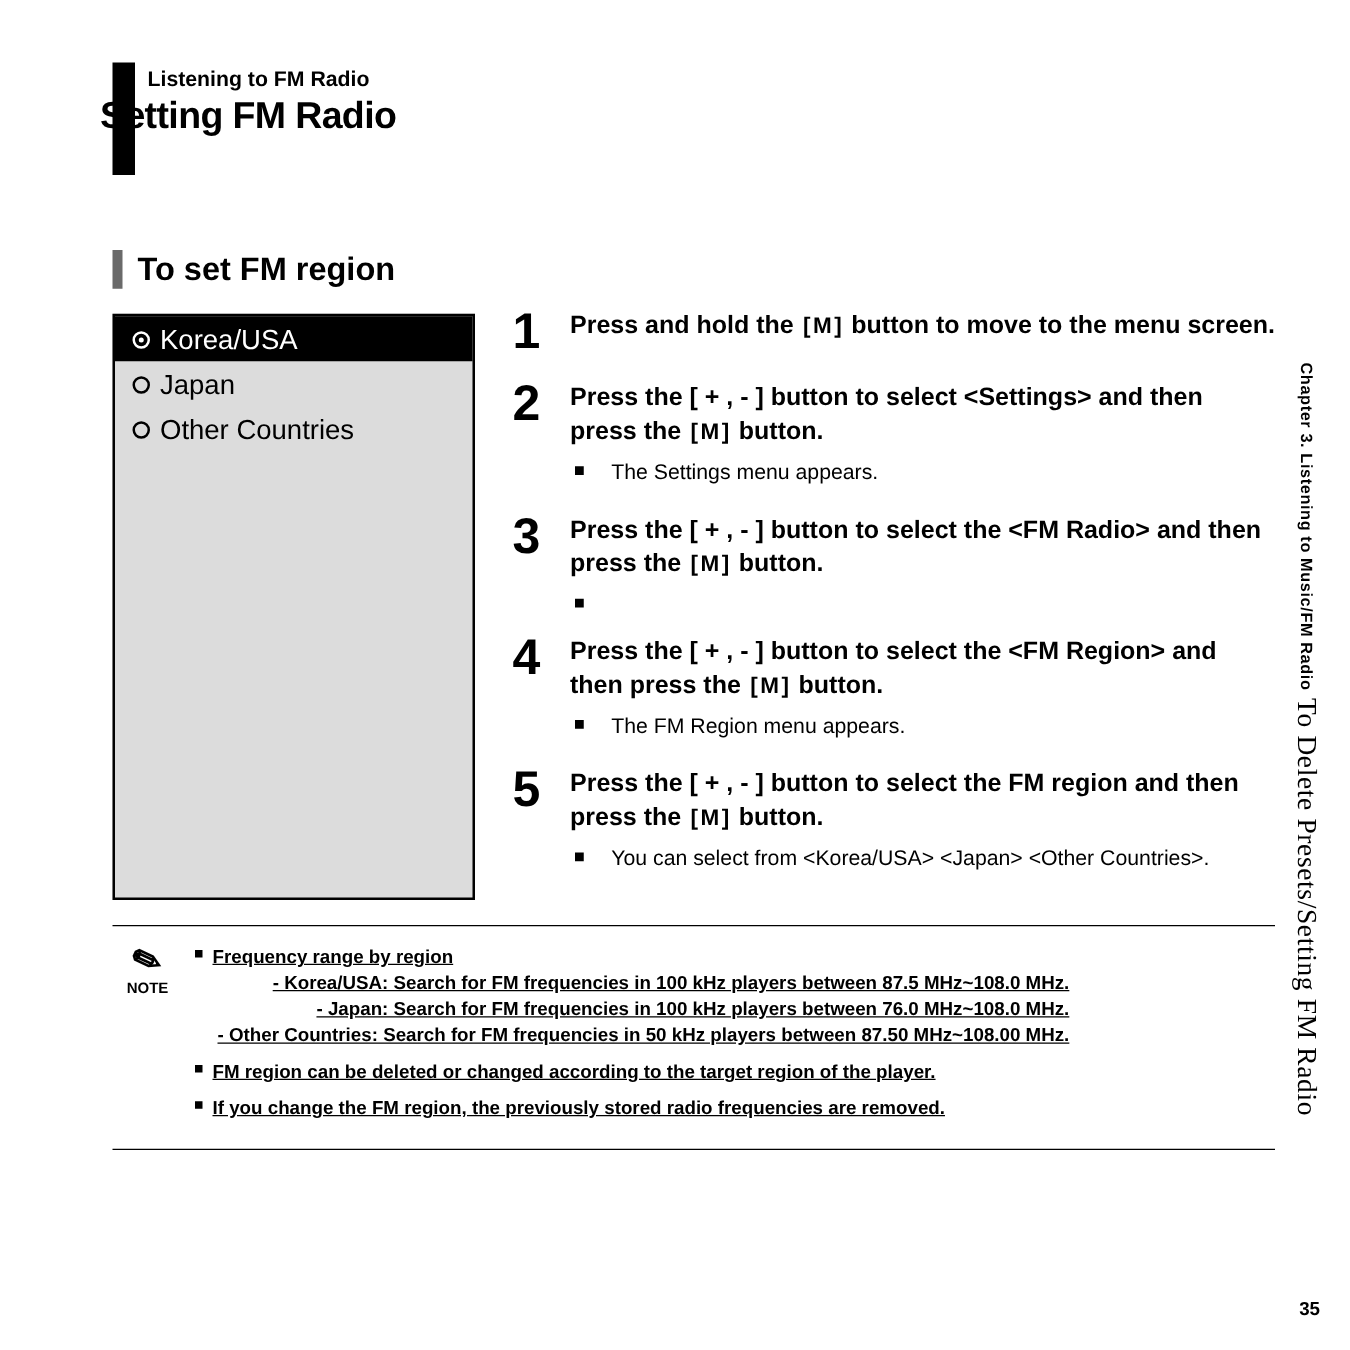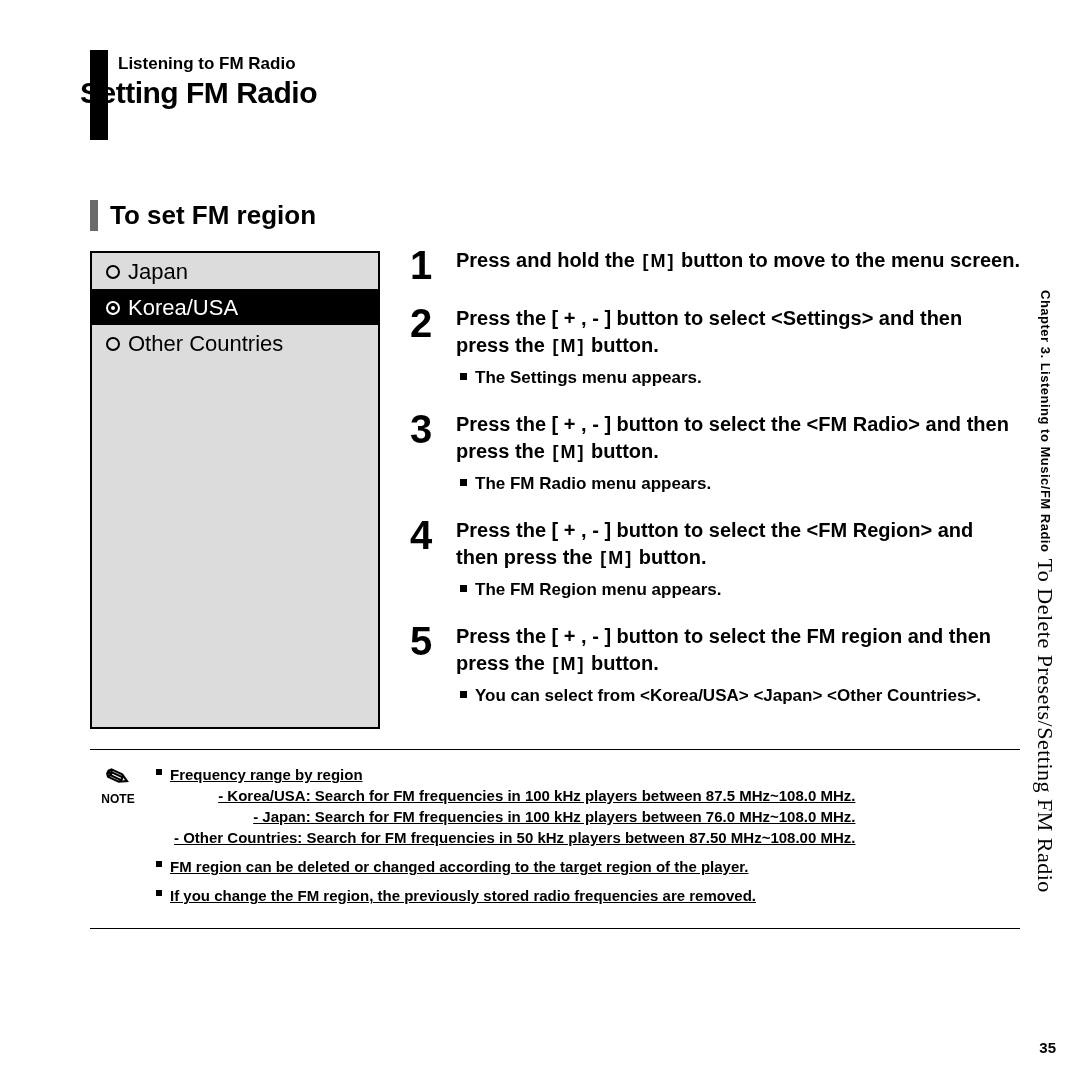--- a/index.html
+++ b/index.html
@@ -72,23 +72,23 @@
     display: inline-block;
     font-family: Arial;
     font-weight: bold;
     font-size: 0.9em;
     padding: 0 2px;
   }
   .m-key::before { content: "["; margin-right: 2px; }
   .m-key::after { content: "]"; margin-left: 2px; }
 
   .sub {
-    font-size: 17px; font-weight: bold;
+    font-size: 17px; font-weight: normal;
     margin-top: 8px; margin-left: 4px; line-height: 1.3;
-    display: flex; gap: 8px;
+    display: flex; gap: 22px;
   }
   .bullet-sq {
     width: 7px; height: 7px; background: #000; flex-shrink: 0; margin-top: 6px;
   }
 
   .note-block {
     margin: 20px 10px 0 10px;
     border-top: 1.5px solid #000;
     border-bottom: 1.5px solid #000;
     padding: 14px 4px 14px 4px;
@@ -131,32 +131,32 @@
   <div class="bar"></div>
   <div class="breadcrumb">Listening to FM Radio</div>
   <div class="page-title">Setting FM Radio</div>
 </div>
 
 <div class="section-title">To set FM region</div>
 
 <div class="content">
 
   <div class="region-box" id="region-box">
-      <div class="region-item">
-        <span class="radio-ring"></span>
-        <span>Japan</span>
-      </div>
       <div class="region-item selected">
         <span class="radio-ring">
           <span class="radio-dot"></span>
         </span>
         <span>Korea/USA</span>
       </div>
       <div class="region-item">
         <span class="radio-ring"></span>
+        <span>Japan</span>
+      </div>
+      <div class="region-item">
+        <span class="radio-ring"></span>
         <span>Other Countries</span>
       </div>
     </div>
 
   <div class="steps" id="steps">
       <div class="step">
         <div class="num">1</div>
         <div>
           <div class="instr">Press and hold the <span class="m-key">M</span> button to move to the menu screen.</div>
         </div>
@@ -170,21 +170,20 @@
             <span>The Settings menu appears.</span>
           </div>
         </div>
       </div>
       <div class="step">
         <div class="num">3</div>
         <div>
           <div class="instr">Press the [ + , - ] button to select the &lt;FM Radio&gt; and then press the <span class="m-key">M</span> button.</div>
           <div class="sub">
             <span class="bullet-sq"></span>
-            <span>The FM Radio menu appears.</span>
           </div>
         </div>
       </div>
       <div class="step">
         <div class="num">4</div>
         <div>
           <div class="instr">Press the [ + , - ] button to select the &lt;FM Region&gt; and then press the <span class="m-key">M</span> button.</div>
           <div class="sub">
             <span class="bullet-sq"></span>
             <span>The FM Region menu appears.</span>

